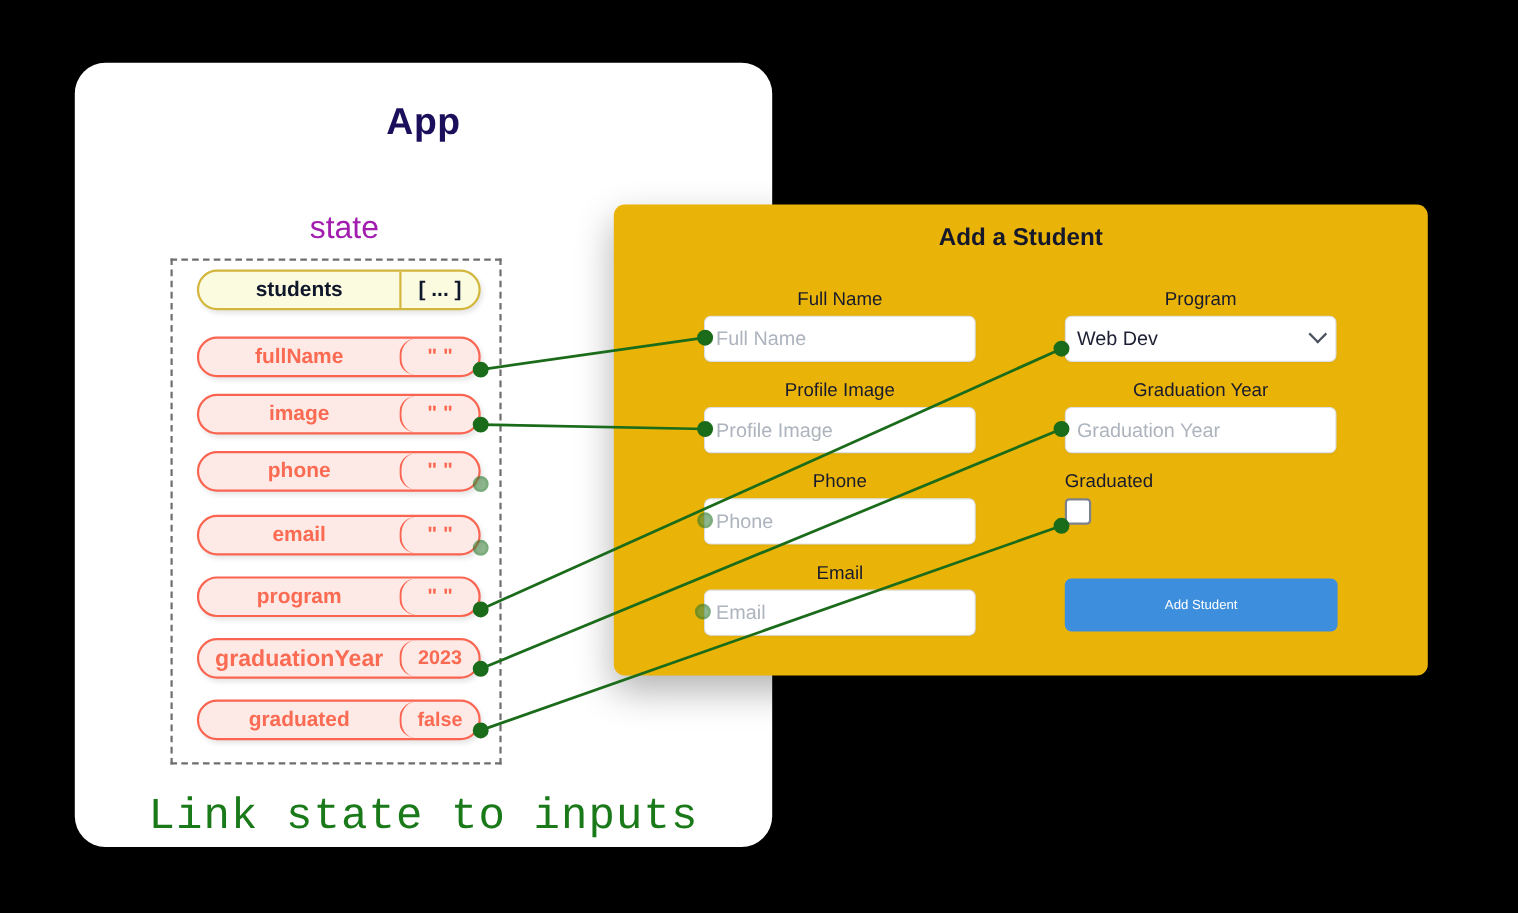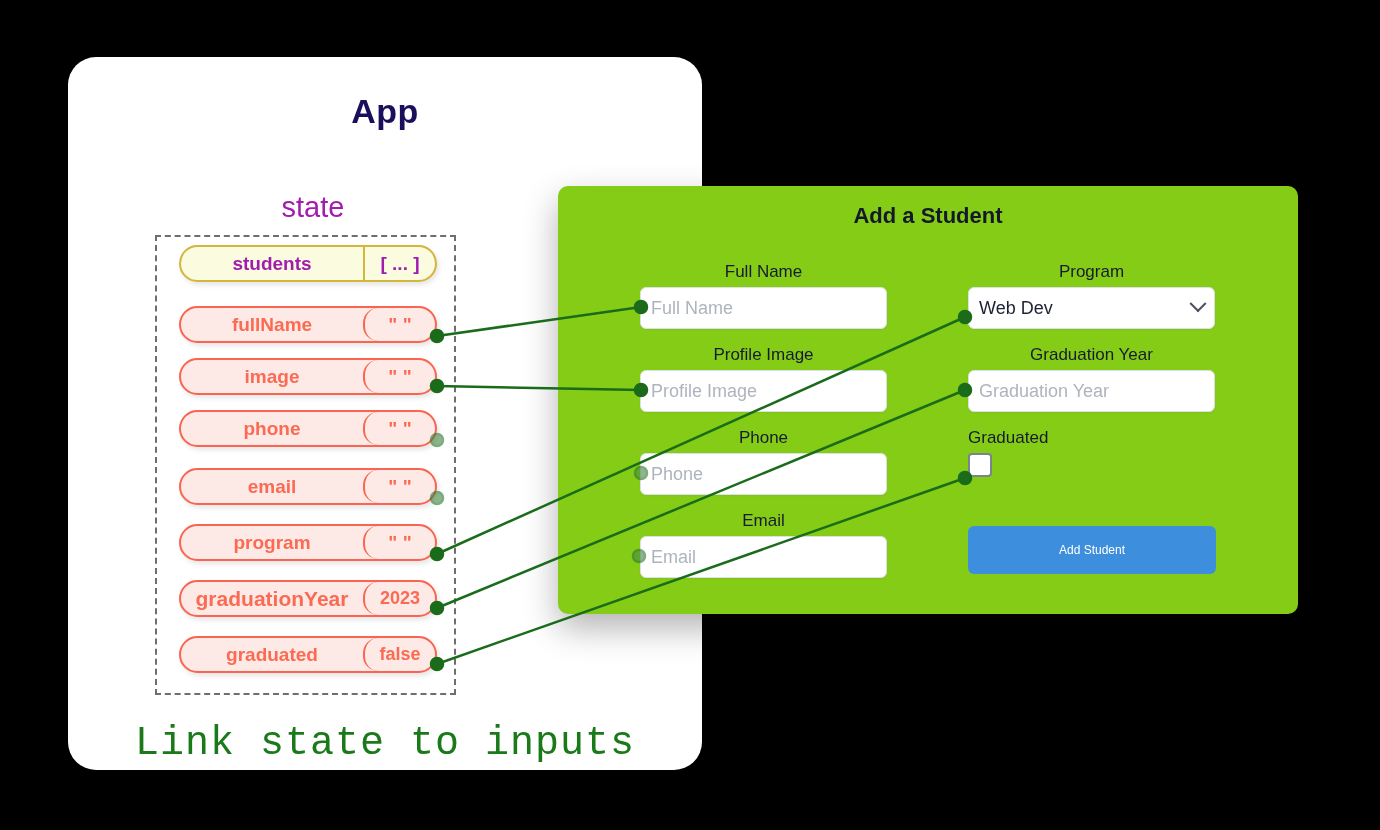--- a/index.html
+++ b/index.html
@@ -94,32 +94,32 @@
     background: #fdeae6;
     border: 2.5px solid #fa6450;
   }
   .pill.red .pk, .pill.red .pv { color: #fb6a52; border-radius: 15px; }
   .pill.red .pv { border-left: 2.5px solid #fa6450; }
 
   .pill.yellow {
     background: #fbfbe0;
     border: 2.5px solid #d3b63c;
   }
-  .pill.yellow .pk, .pill.yellow .pv { color: #a21caf; }
+  .pill.yellow .pk, .pill.yellow .pv { color: #0f172a; }
   .pill.yellow .pv { border-left: 2.5px solid #d3b63c; }
 
   .pill .pk.long { font-size: 21px; }
   .pill .pv.narrow { font-size: 18px; }
 
   
   #form-panel {
     position: absolute;
     left: 558px; top: 186px;
     width: 740px; height: 428px;
-    background: #84cc16;
+    background: #eab308;
     border-radius: 10px;
     box-shadow: 0 14px 34px rgba(0,0,0,0.30);
     z-index: 3;
   }
 
   #form-title {
     position: absolute;
     left: 0; top: 17px;
     width: 740px;
     text-align: center;

